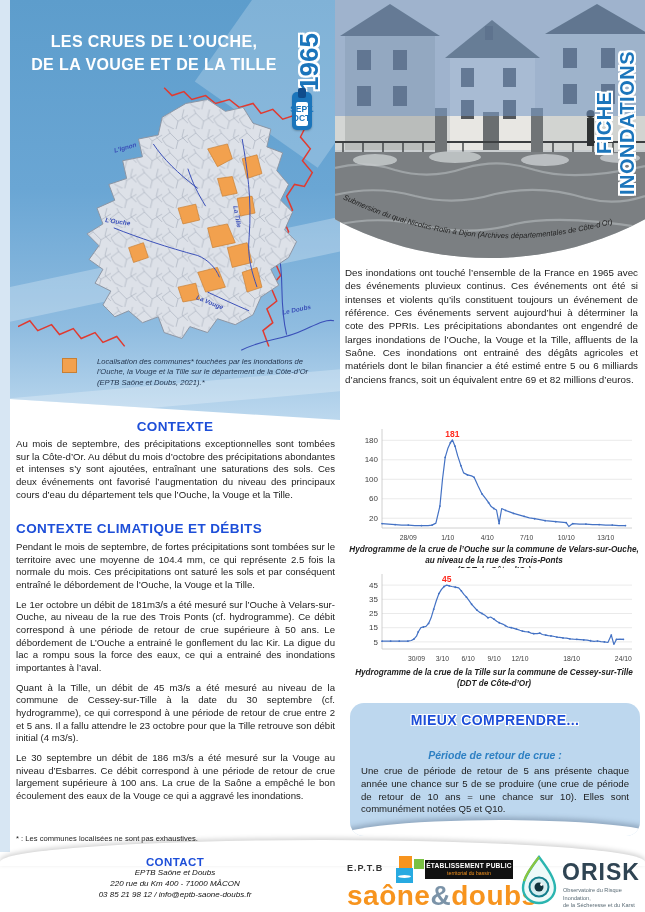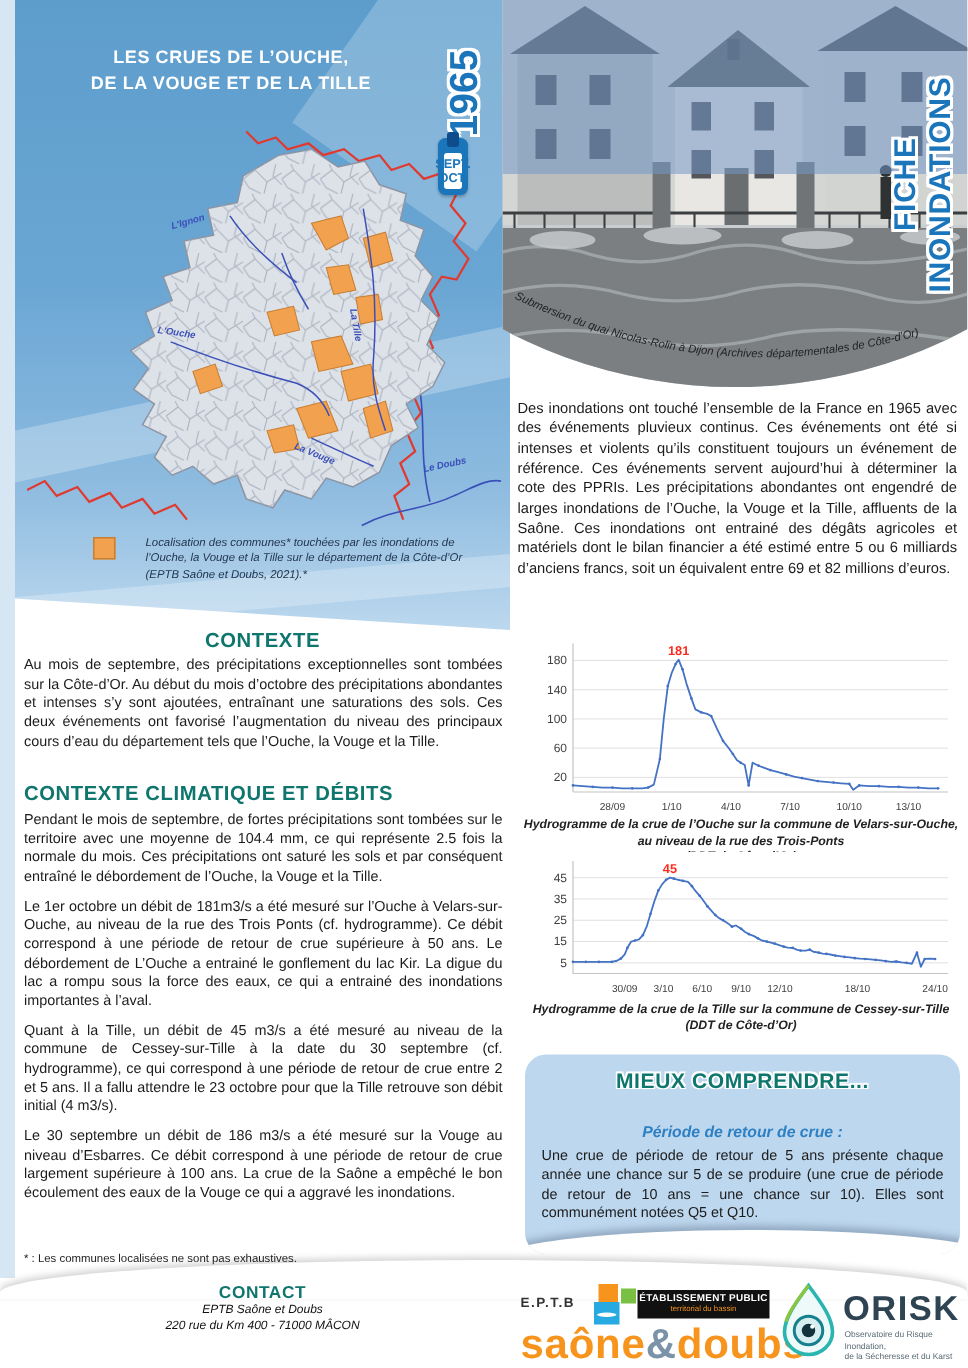--- a/index.html
+++ b/index.html
@@ -13,21 +13,21 @@
   
   #panel{left:10px;top:0;width:330px;height:420px;overflow:hidden;
          background:linear-gradient(180deg,#5d9dcc 0%,#6aa6d4 45%,#8fbce0 78%,#bcd8ee 100%);
          clip-path:polygon(0 0,100% 0,100% 100%,0 95%);}
   .band{position:absolute;background:rgba(255,255,255,.26);}
   #band1{left:-50px;top:248px;width:470px;height:34px;transform:rotate(-12deg);}
   #band2{left:-50px;top:382px;width:470px;height:22px;transform:rotate(-5deg);}
   #corner-band{right:-40px;top:-30px;width:150px;height:170px;transform:rotate(35deg);background:rgba(255,255,255,.22);}
 
   #title{left:18px;top:30px;width:272px;text-align:center;color:#fff;
-         font-weight:bold;font-size:12px;line-height:1.45;letter-spacing:.4px;z-index:5;}
+         font-weight:bold;font-size:16px;line-height:1.45;letter-spacing:.4px;z-index:5;}
   #year{left:268px;top:46px;width:84px;height:32px;transform:rotate(-90deg);
         font-size:26px;font-weight:bold;color:#1b75bb;text-align:center;z-index:6;
         text-shadow:-2px -2px 0 #fff,2px -2px 0 #fff,-2px 2px 0 #fff,2px 2px 0 #fff,0 2px 0 #fff,0 -2px 0 #fff,2px 0 0 #fff,-2px 0 0 #fff;}
 
   
   #calendar{left:292px;top:92px;width:20px;height:38px;background:#1b75bb;border-radius:5px;z-index:6;
             box-shadow:0 1px 2px rgba(0,0,0,.25);}
   #calendar .knob{position:absolute;top:-4px;width:6px;height:10px;background:#0f4c8c;border-radius:2px;}
   #calendar .k1{left:8px;} #calendar .k2{right:8px;}
   #calendar .face{position:absolute;left:4px;right:4px;top:10px;bottom:4px;background:#fff;border-radius:2px;
@@ -53,21 +53,21 @@
 
   
   #legend{left:62px;top:357px;width:252px;display:flex;gap:20px;z-index:5;}
   #legend .sw{width:13px;height:13px;background:#f2a14e;border:1px solid #c87f33;flex:none;margin-top:1px;}
   #legend .tx{font-size:7.6px;font-style:italic;color:#24364f;line-height:1.35;}
 
   
   #intro{left:345px;top:266px;width:293px;font-size:9.8px;line-height:1.36;text-align:justify;}
 
   
-  .h-blue{color:#0f766e;font-weight:bold;letter-spacing:.4px;}
+  .h-blue{color:#1d4ed8;font-weight:bold;letter-spacing:.4px;}
   #ctx-head{left:10px;top:419px;width:330px;text-align:center;font-size:13.5px;}
   #ctx-body{left:16px;top:438px;width:319px;font-size:9.6px;line-height:1.32;text-align:justify;}
   #cli-head{left:16px;top:521px;width:319px;font-size:13.5px;}
   #cli-body{left:16px;top:541px;width:319px;font-size:9.6px;line-height:1.32;text-align:justify;}
   #cli-body p{margin:0 0 7px 0;}
   #footnote{left:16px;top:834px;width:320px;font-size:7.6px;color:#222;}
 
   
   .chart{background:#fff;}
   #chart1{left:352px;top:423px;width:290px;height:120px;}
@@ -410,20 +410,21 @@
   <div id="mieux-sub">Période de retour de crue :</div>
   <div id="mieux-body">Une crue de période de retour de 5 ans présente chaque année une chance sur 5 de se produire (une crue de période de retour de 10 ans = une chance sur 10). Elles sont communément notées Q5 et Q10.</div>
   <div class="wave"></div>
 </div>
 
 <div class="abs" id="footer-wave"></div>
 <div class="abs" id="contact">
   <div class="h h-blue">CONTACT</div>
   <div class="l">EPTB Saône et Doubs</div>
   <div class="l">220 rue du Km 400 - 71000 MÂCON</div>
+  <div class="l">03 85 21 98 12 / info@eptb-saone-doubs.fr</div>
 </div>
 
 <div class="abs" id="eptb">
   <div class="sm">E.P.T.B</div>
   <div class="sq-o"></div>
   <div class="sq-g"></div>
   <div class="sq-b"></div>
   <div class="banner">
     <div class="b1">ÉTABLISSEMENT PUBLIC</div>
     <div class="b2">territorial du bassin</div>

